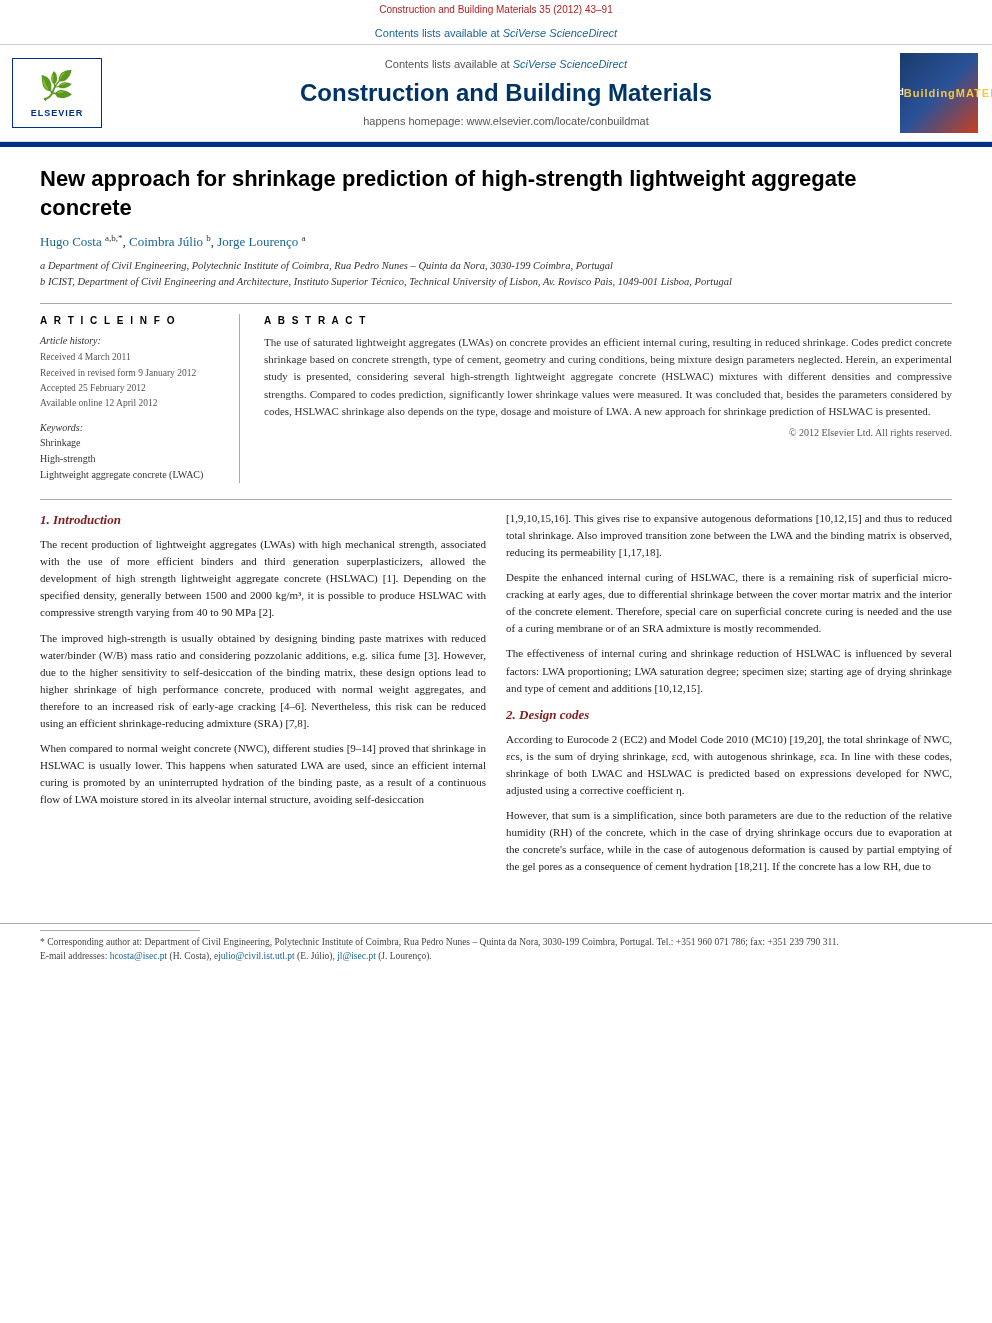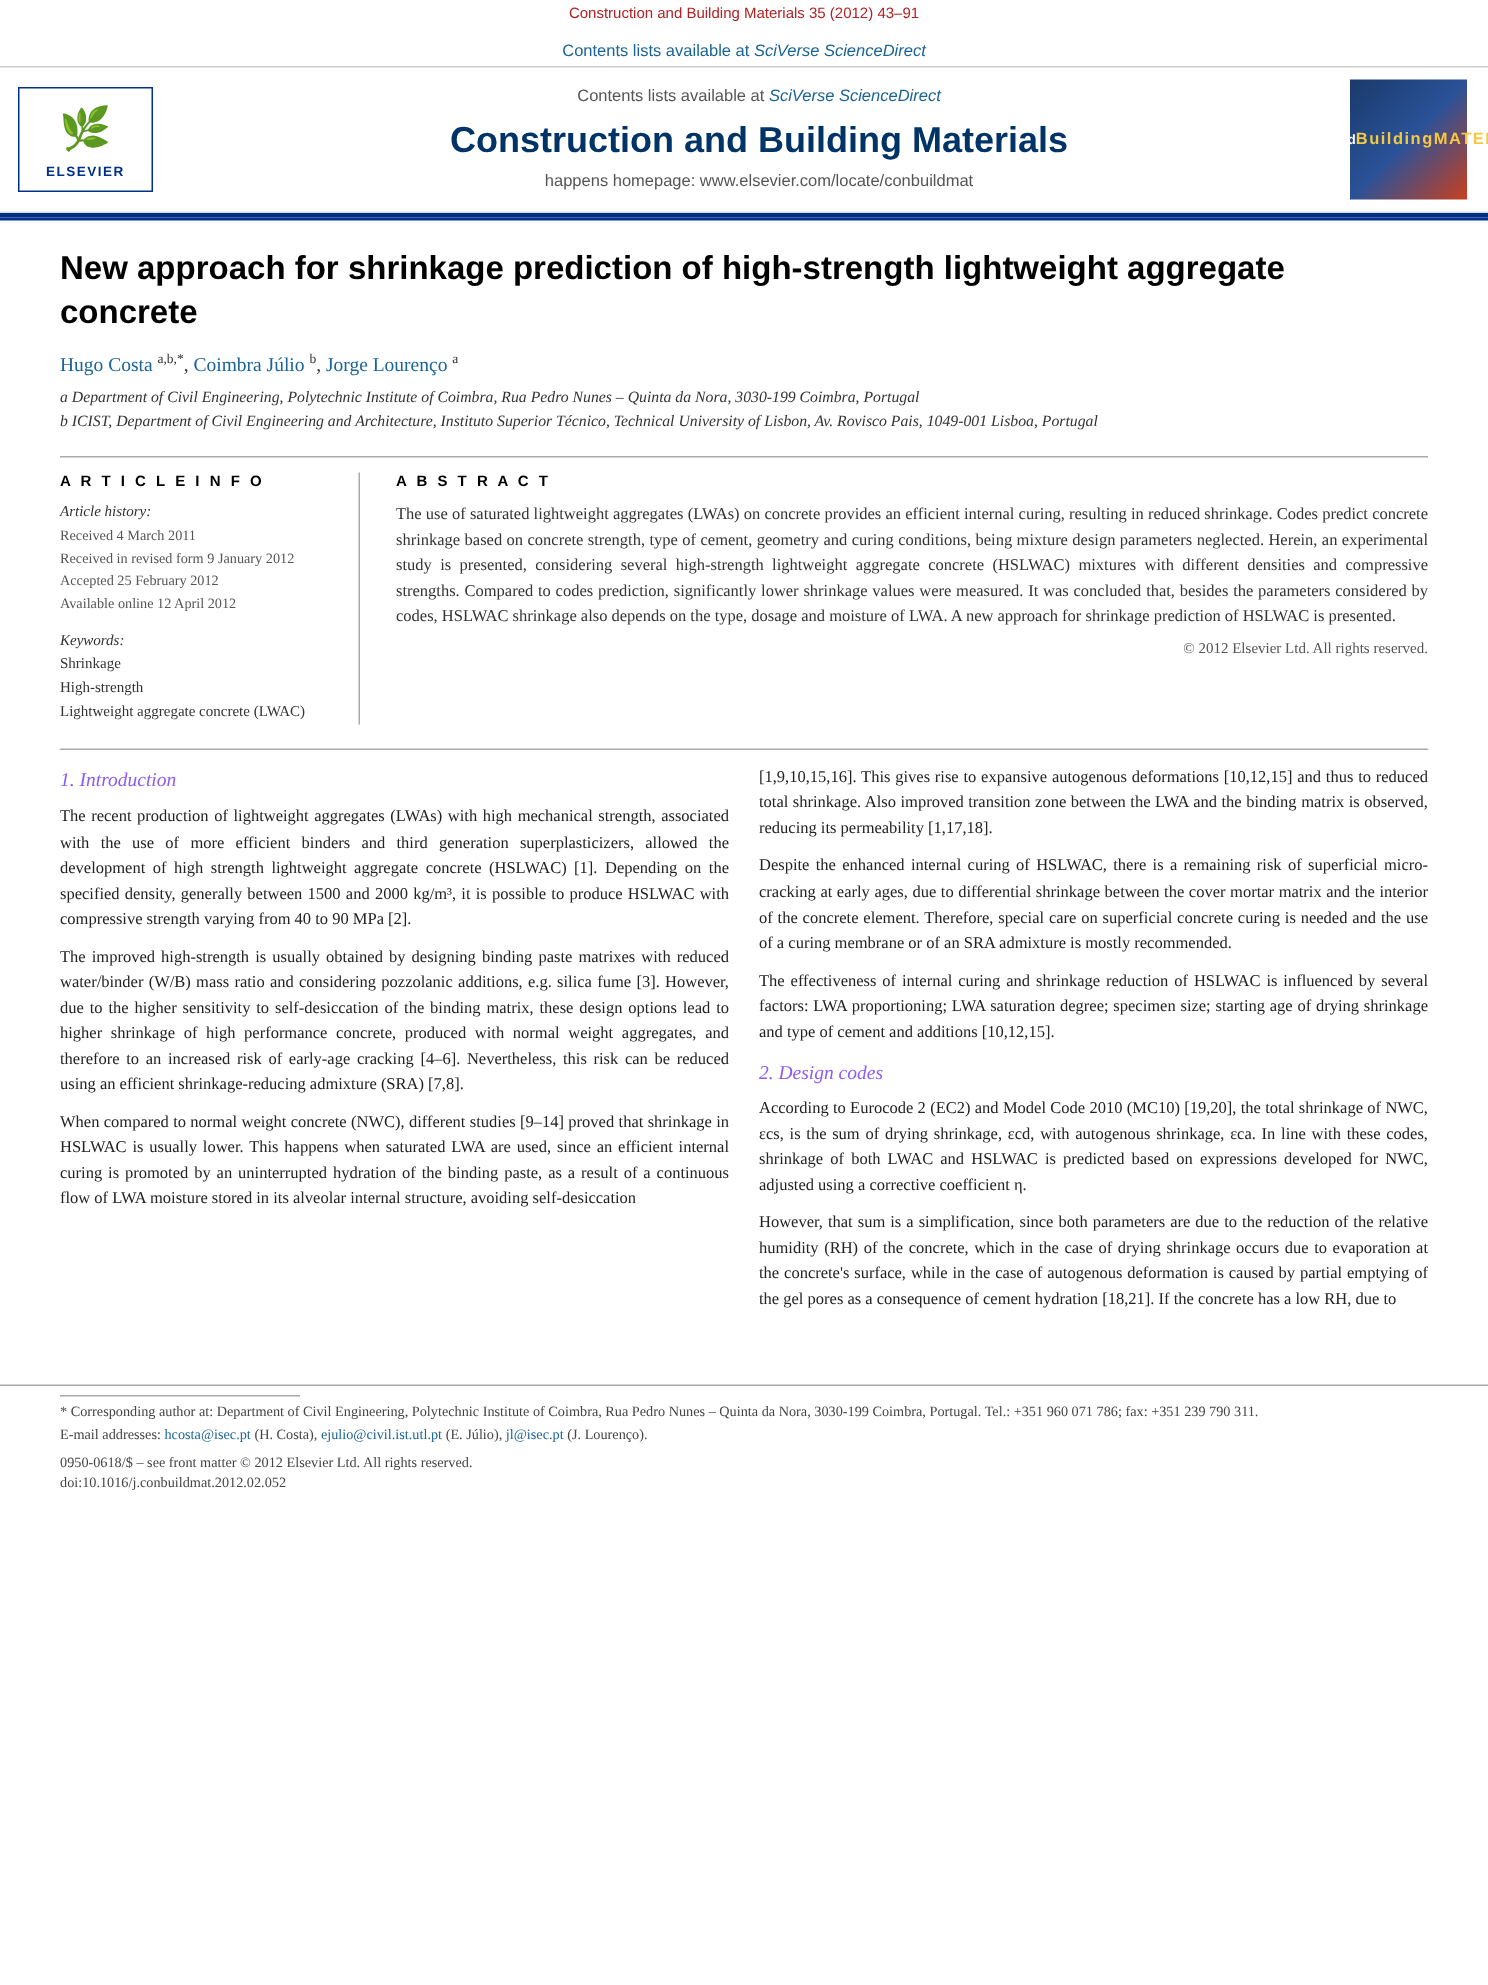--- a/index.html
+++ b/index.html
@@ -242,23 +242,23 @@
     }
     .body-col {
       flex: 1;
       font-size: 11px;
       color: #222;
       line-height: 1.55;
       text-align: justify;
     }
     .section-title {
       font-size: 13px;
-      font-weight: normal;
+      font-weight: bold;
       font-style: italic;
-      color: #8b5cf6;
+      color: #7f1d1d;
       margin-bottom: 6px;
     }
     .body-para {
       margin-bottom: 8px;
       text-indent: 0;
     }
 
     
     .page-footer {
       margin-top: 20px;
@@ -414,17 +414,13 @@
   <div class="footnote-text">* Corresponding author at: Department of Civil Engineering, Polytechnic Institute of Coimbra, Rua Pedro Nunes – Quinta da Nora, 3030-199 Coimbra, Portugal. Tel.: +351 960 071 786; fax: +351 239 790 311.</div>
   <div class="footnote-text">
     <span>E-mail addresses:</span>
     <span style="color:#1a6496;">hcosta@isec.pt</span>
     <span>(H. Costa),</span>
     <span style="color:#1a6496;">ejulio@civil.ist.utl.pt</span>
     <span>(E. Júlio),</span>
     <span style="color:#1a6496;">jl@isec.pt</span>
     <span>(J. Lourenço).</span>
   </div>
-  <div class="footer-issn">
-    <div>0950-0618/$ – see front matter © 2012 Elsevier Ltd. All rights reserved.</div>
-    <div>doi:10.1016/j.conbuildmat.2012.02.052</div>
-  </div>
 </div>
 
 </body></html>

